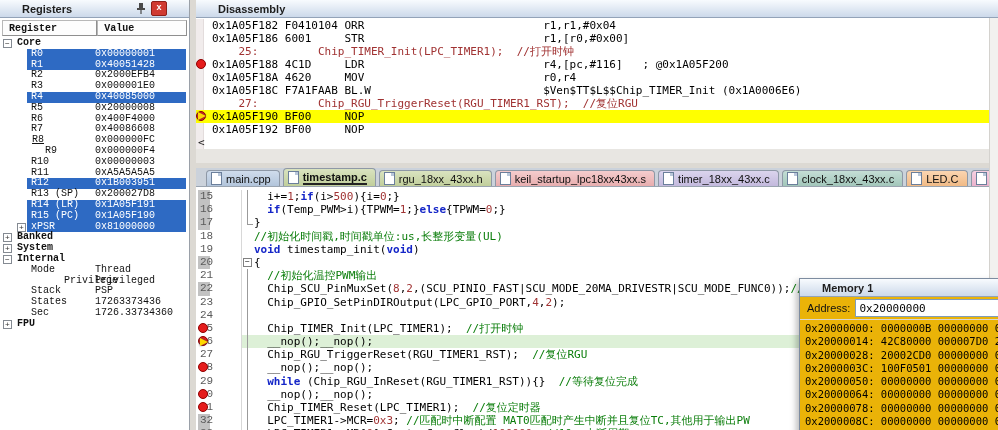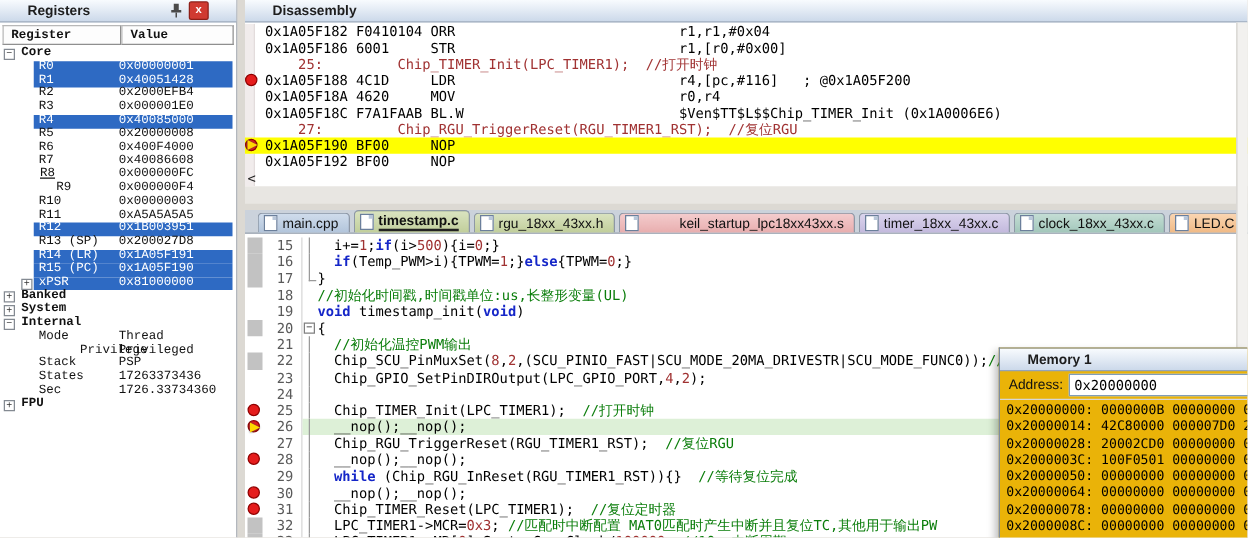--- a/index.html
+++ b/index.html
@@ -49,21 +49,21 @@
   .tab{height:15px;border:1px solid #8e98a6;border-bottom:none;border-radius:4px 4px 0 0;margin-right:3px;
        display:flex;align-items:center;padding:0 8px 0 4px;font-size:11px;color:#111;white-space:nowrap;}
   .tab.active{height:17px;font-weight:bold;}
   .tab.active .tlabel{border-bottom:2px solid #222;}
   .docicon{width:9px;height:11px;background:#fff;border:1px solid #6b7f9b;margin-right:4px;position:relative;flex:0 0 auto;}
   .docicon::after{content:"";position:absolute;right:0;top:0;width:3px;height:3px;background:#b9c7da;}
   #code{position:absolute;top:19px;left:0;right:0;bottom:0;overflow:hidden;padding-top:3px;}
   .crow{position:relative;height:13.2px;line-height:13.2px;font-family:"DejaVu Sans Mono","Liberation Mono",monospace;font-size:11px;white-space:pre;}
   .crow .hl{position:absolute;left:46px;right:0;top:0;bottom:0;background:#ddf0d7;}
   .gblock{position:absolute;left:2px;top:0;width:12px;height:13.2px;background:#c2c2c2;}
-  .cnum{position:absolute;left:18px;top:0;width:28px;text-align:center;color:#5a5a5a;}
+  .cnum{position:absolute;left:4px;top:0;width:28px;text-align:left;color:#5a5a5a;font-family:Liberation Mono, monospace;}
   .cfold{position:absolute;left:47px;top:0;width:10px;height:13.2px;}
   .cfold .v{position:absolute;left:4px;top:0;bottom:0;border-left:1px solid #9a9a9a;}
   .cfold .L{position:absolute;left:4px;top:0;width:5px;height:8px;border-left:1px solid #9a9a9a;border-bottom:1px solid #9a9a9a;}
   .cfold .box{position:absolute;left:0px;top:2px;width:9px;height:9px;box-sizing:border-box;border:1px solid #808080;background:#fff;
        font-size:8px;line-height:6px;text-align:center;color:#333;}
   .ccode{position:absolute;left:58px;top:0;white-space:pre;}
   .numsep{position:absolute;left:45px;top:3px;bottom:0;border-left:1px solid #d8d8d8;}
   .sg-p{color:#000}.sg-k{color:#1526c8;font-weight:bold}.sg-n{color:#a03232}.sg-c{color:#0a7d0a}
   
   #memory{position:absolute;left:799px;top:278px;width:199px;height:160px;background:#eab308;z-index:10;
@@ -247,21 +247,21 @@
         <span class="tlabel">main.cpp</span>
       </div>
       <div class="tab active" style="background: linear-gradient(rgba(255, 255, 255, 0.333), rgba(0, 0, 0, 0.03)), rgb(199, 213, 160);">
         <span class="docicon"></span>
         <span class="tlabel">timestamp.c</span>
       </div>
       <div class="tab" style="background: linear-gradient(rgba(255, 255, 255, 0.333), rgba(0, 0, 0, 0.03)), rgb(199, 213, 160);">
         <span class="docicon"></span>
         <span class="tlabel">rgu_18xx_43xx.h</span>
       </div>
-      <div class="tab" style="background: linear-gradient(rgba(255, 255, 255, 0.333), rgba(0, 0, 0, 0.03)), rgb(239, 179, 180); gap: 29px;">
+      <div class="tab" style="background: linear-gradient(rgba(255, 255, 255, 0.333), rgba(0, 0, 0, 0.03)), rgb(239, 179, 180);">
         <span class="docicon"></span>
         <span class="tlabel">keil_startup_lpc18xx43xx.s</span>
       </div>
       <div class="tab" style="background: linear-gradient(rgba(255, 255, 255, 0.333), rgba(0, 0, 0, 0.03)), rgb(201, 191, 228);">
         <span class="docicon"></span>
         <span class="tlabel">timer_18xx_43xx.c</span>
       </div>
       <div class="tab" style="background: linear-gradient(rgba(255, 255, 255, 0.333), rgba(0, 0, 0, 0.03)), rgb(167, 205, 192);">
         <span class="docicon"></span>
         <span class="tlabel">clock_18xx_43xx.c</span>

